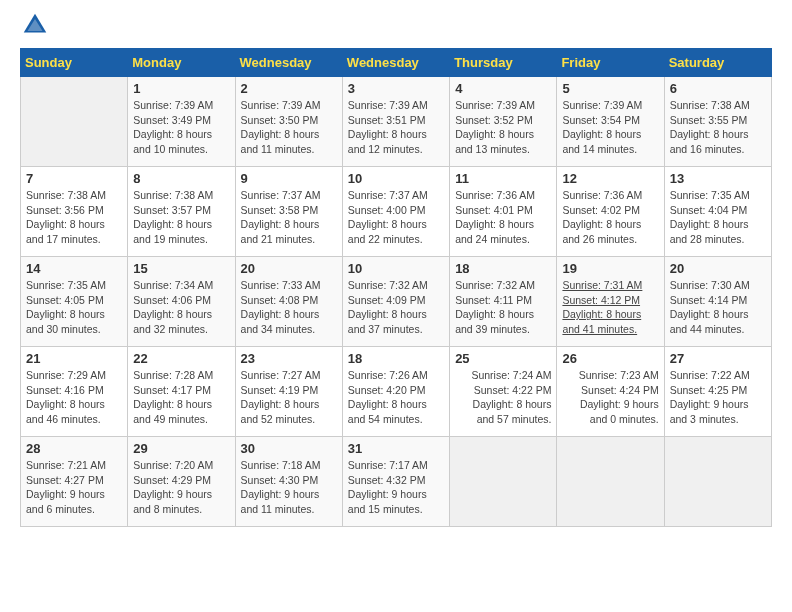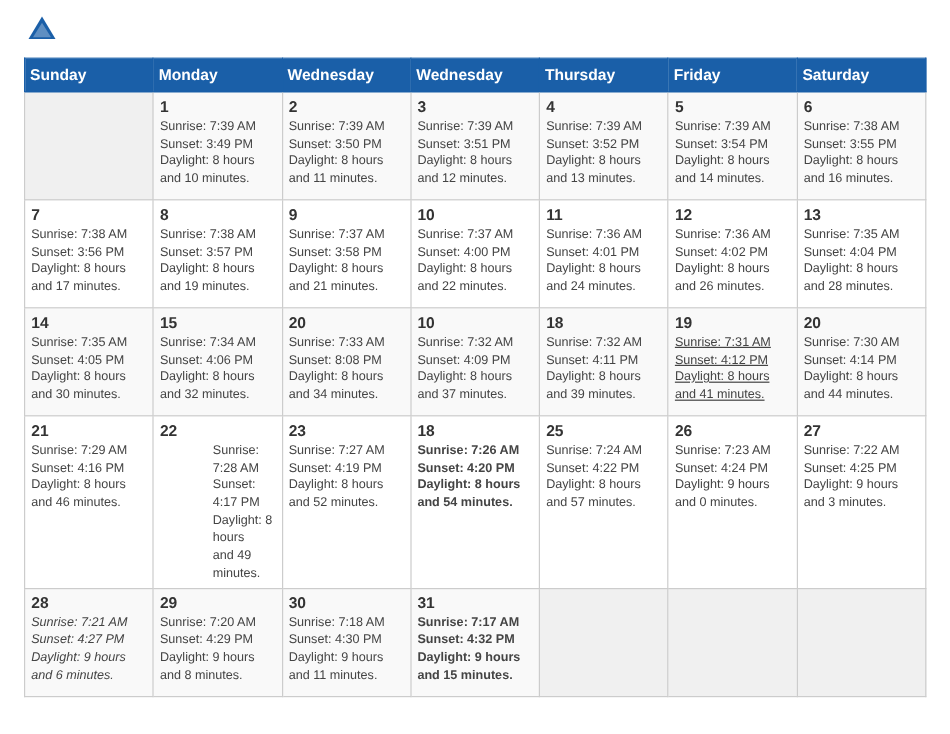--- a/index.html
+++ b/index.html
@@ -52,21 +52,21 @@
       font-size: 16px;
       color: #555;
     }
     table {
       width: 100%;
       border-collapse: collapse;
       font-size: 11px;
     }
     thead tr th {
       background-color: #1a5fa8;
-      color: #ffffff;
+      color: #fde047;
       font-weight: bold;
       font-size: 13px;
       padding: 6px 4px;
       text-align: left;
       border: 1px solid #1a5fa8;
     }
     tbody tr td {
       border: 1px solid #ccc;
       vertical-align: top;
       padding: 4px 5px;
@@ -233,21 +233,21 @@
         <td>
           <span class="day-num">15</span>
           <div class="day-info" style="white-space: pre-line;">Sunrise: 7:34 AM
 Sunset: 4:06 PM
 Daylight: 8 hours
 and 32 minutes.</div>
         </td>
         <td>
           <span class="day-num">20</span>
           <div class="day-info" style="white-space: pre-line;">Sunrise: 7:33 AM
-Sunset: 8:08 PM
+Sunset: 4:08 PM
 Daylight: 8 hours
 and 34 minutes.</div>
         </td>
         <td>
           <span class="day-num">10</span>
           <div class="day-info" style="white-space: pre-line;">Sunrise: 7:32 AM
 Sunset: 4:09 PM
 Daylight: 8 hours
 and 37 minutes.</div>
         </td>
@@ -276,86 +276,86 @@
       <tr>
         <td>
           <span class="day-num">21</span>
           <div class="day-info" style="white-space: pre-line;">Sunrise: 7:29 AM
 Sunset: 4:16 PM
 Daylight: 8 hours
 and 46 minutes.</div>
         </td>
         <td>
           <span class="day-num">22</span>
-          <div class="day-info" style="white-space: pre-line; margin-left: 44px;">Sunrise: 7:28 AM
+          <div class="day-info" style="white-space: pre-line;">Sunrise: 7:28 AM
 Sunset: 4:17 PM
 Daylight: 8 hours
 and 49 minutes.</div>
         </td>
         <td>
           <span class="day-num">23</span>
           <div class="day-info" style="white-space: pre-line;">Sunrise: 7:27 AM
 Sunset: 4:19 PM
 Daylight: 8 hours
 and 52 minutes.</div>
         </td>
         <td>
           <span class="day-num">18</span>
-          <div class="day-info" style="white-space: pre-line; font-weight: bold;">Sunrise: 7:26 AM
+          <div class="day-info" style="white-space: pre-line;">Sunrise: 7:26 AM
 Sunset: 4:20 PM
 Daylight: 8 hours
 and 54 minutes.</div>
         </td>
         <td>
           <span class="day-num">25</span>
-          <div class="day-info" style="white-space: pre-line;">Sunrise: 7:24 AM
+          <div class="day-info" style="white-space: pre-line; text-align: right;">Sunrise: 7:24 AM
 Sunset: 4:22 PM
 Daylight: 8 hours
 and 57 minutes.</div>
         </td>
         <td>
           <span class="day-num">26</span>
-          <div class="day-info" style="white-space: pre-line;">Sunrise: 7:23 AM
+          <div class="day-info" style="white-space: pre-line; text-align: right;">Sunrise: 7:23 AM
 Sunset: 4:24 PM
 Daylight: 9 hours
 and 0 minutes.</div>
         </td>
         <td>
           <span class="day-num">27</span>
           <div class="day-info" style="white-space: pre-line;">Sunrise: 7:22 AM
 Sunset: 4:25 PM
 Daylight: 9 hours
 and 3 minutes.</div>
         </td>
       </tr>
       <tr>
         <td>
           <span class="day-num">28</span>
-          <div class="day-info" style="white-space: pre-line; font-style: italic;">Sunrise: 7:21 AM
+          <div class="day-info" style="white-space: pre-line;">Sunrise: 7:21 AM
 Sunset: 4:27 PM
 Daylight: 9 hours
 and 6 minutes.</div>
         </td>
         <td>
           <span class="day-num">29</span>
           <div class="day-info" style="white-space: pre-line;">Sunrise: 7:20 AM
 Sunset: 4:29 PM
 Daylight: 9 hours
 and 8 minutes.</div>
         </td>
         <td>
           <span class="day-num">30</span>
           <div class="day-info" style="white-space: pre-line;">Sunrise: 7:18 AM
 Sunset: 4:30 PM
 Daylight: 9 hours
 and 11 minutes.</div>
         </td>
         <td>
           <span class="day-num">31</span>
-          <div class="day-info" style="white-space: pre-line; font-weight: bold;">Sunrise: 7:17 AM
+          <div class="day-info" style="white-space: pre-line;">Sunrise: 7:17 AM
 Sunset: 4:32 PM
 Daylight: 9 hours
 and 15 minutes.</div>
         </td>
         <td class="empty"></td>
         <td class="empty"></td>
         <td class="empty"></td>
       </tr>
     </tbody>
 </table>

